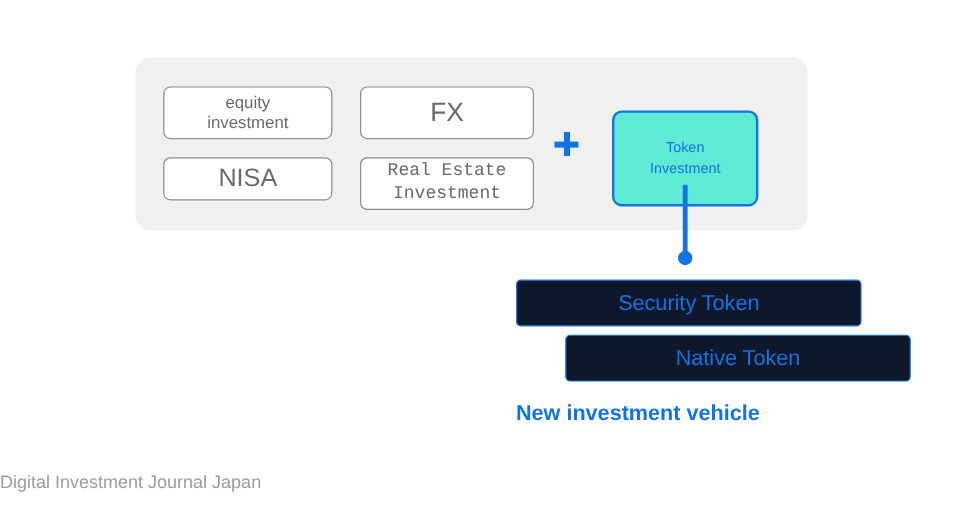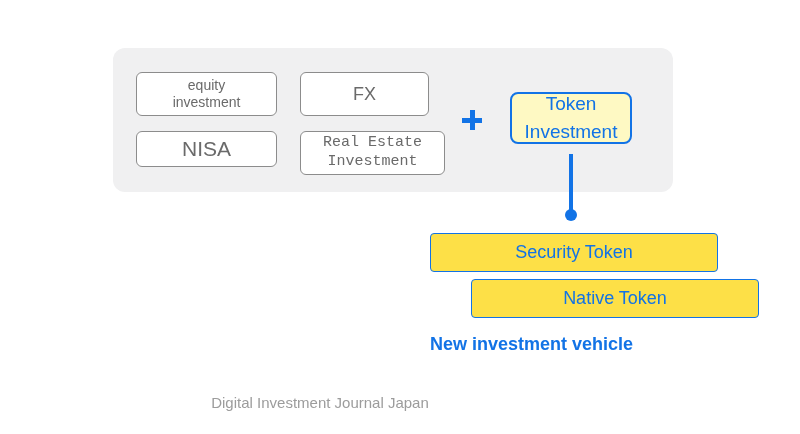--- a/index.html
+++ b/index.html
@@ -37,21 +37,21 @@
     border-radius: 6px;
     color: var(--text-gray);
     display: flex;
     align-items: center;
     justify-content: center;
     text-align: center;
     white-space: pre-line;
     line-height: 1.25;
   }
   .gbox.equity   { left: 136px; top: 72px;  width: 141px; height: 44px; font-size: 14px; }
-  .gbox.fx       { left: 300px; top: 72px;  width: 129px; height: 44px; font-size: 18px; }
+  .gbox.fx       { left: 300px; top: 72px;  width: 145px; height: 44px; font-size: 22px; }
   .gbox.nisa     { left: 136px; top: 131px; width: 141px; height: 36px; font-size: 21px; }
   .gbox.realestate { left: 300px; top: 131px; width: 145px; height: 44px; font-size: 15px; font-family: Liberation Mono, monospace; }
   .plus {
     position: absolute;
     left: 462px;
     top: 110px;
     width: 20px;
     height: 20px;
   }
   .plus::before, .plus::after {
@@ -59,26 +59,26 @@
     position: absolute;
     background: var(--accent-blue);
   }
   .plus::before { left: 0; top: 7.5px; width: 20px; height: 5px; }
   .plus::after  { left: 7.5px; top: 0; width: 5px; height: 20px; }
   .token-box {
     position: absolute;
     left: 510px;
     top: 92px;
     width: 122px;
-    height: 52px;
-    background: #fef9c3;
+    height: 80px;
+    background: #5eead4;
     border: 2px solid var(--accent-blue);
     border-radius: 8px;
     color: var(--accent-blue);
-    font-size: 19px;
+    font-size: 12px;
     line-height: 1.45;
     display: flex;
     align-items: center;
     justify-content: center;
     text-align: center;
     white-space: pre-line;
   }
   .connector-line {
     position: absolute;
     left: 569px;
@@ -94,21 +94,21 @@
     width: 12px;
     height: 12px;
     border-radius: 50%;
     background: var(--accent-blue);
   }
   .bbox {
     position: absolute;
     left: 430px;
     width: 288px;
     height: 39px;
-    background: #fde047;
+    background: #0f172a;
     border: 1px solid var(--accent-blue);
     border-radius: 4px;
     color: var(--accent-blue);
     font-size: 18px;
     display: flex;
     align-items: center;
     justify-content: center;
     text-align: left;
   }
   .bbox.security { top: 233px; }
@@ -120,21 +120,21 @@
     width: 288px;
     color: var(--accent-blue);
     font-size: 18px;
     font-weight: bold;
   }
   .footer {
     position: absolute;
     left: 0;
     top: 394px;
     width: 640px;
-    text-align: center;
+    text-align: left;
     color: var(--footer-gray);
     font-size: 15px;
   }
 </style>
 </head>
 <body>
 
 <div class="canvas">
 
   <div class="panel">

